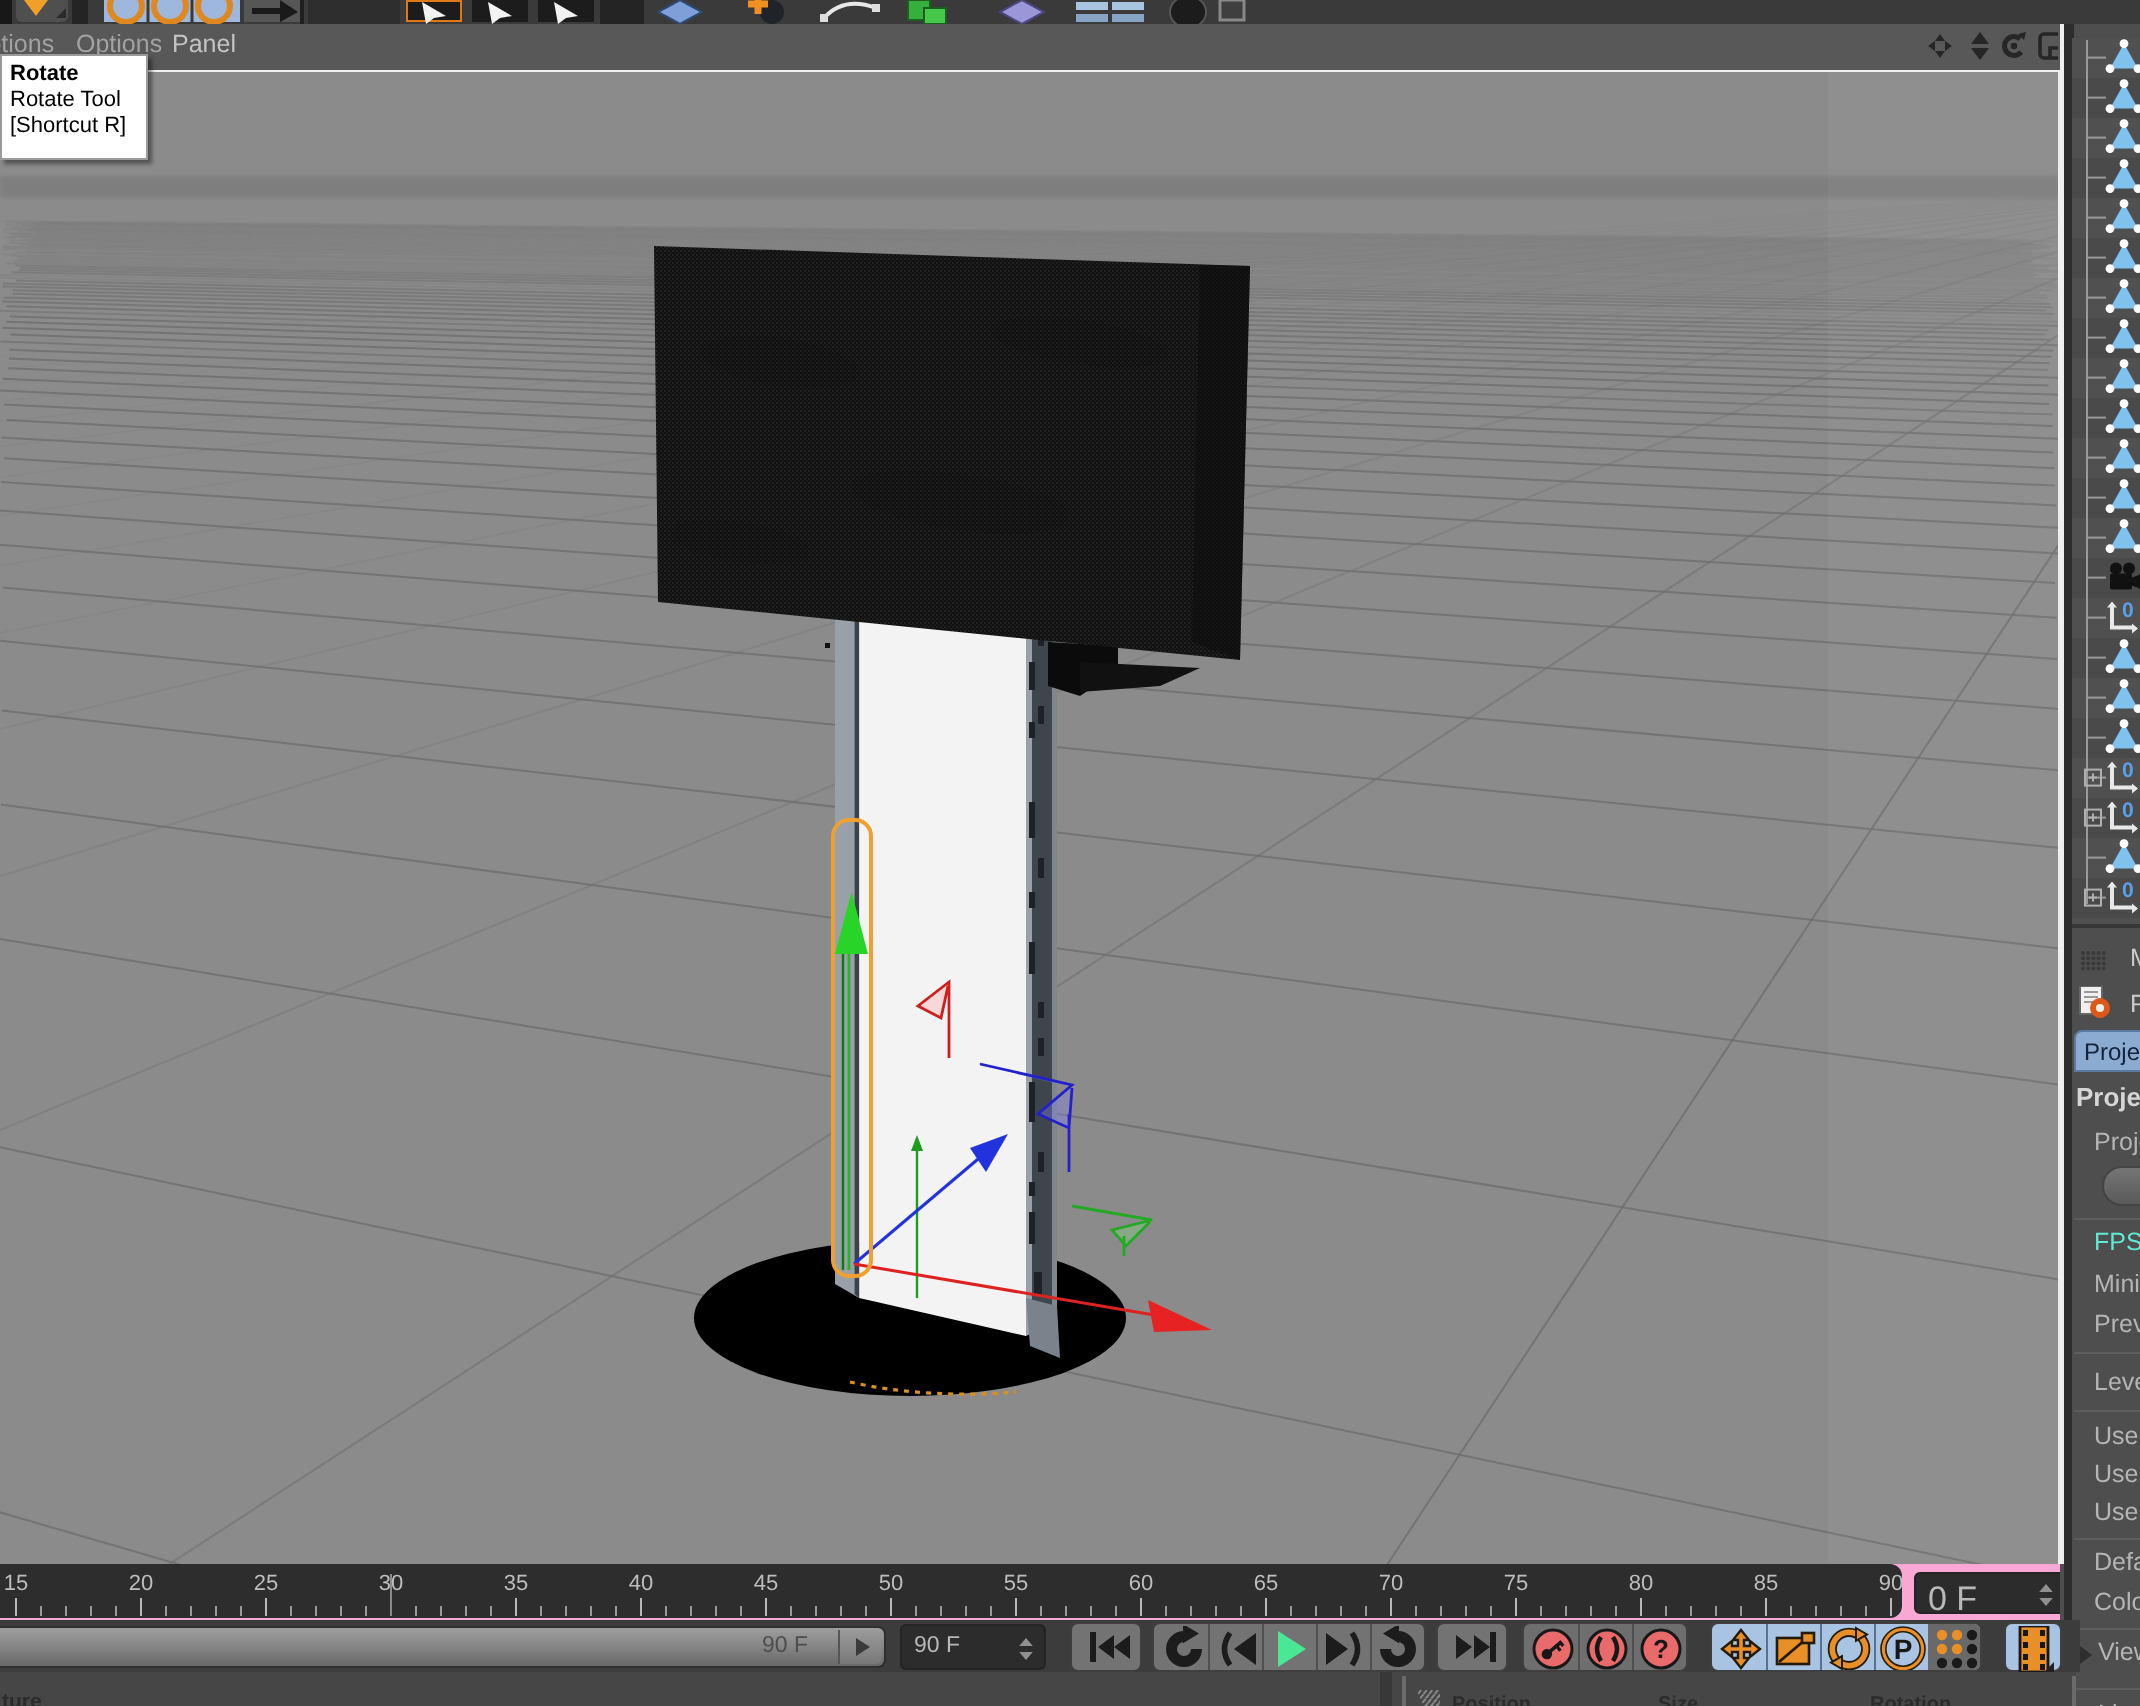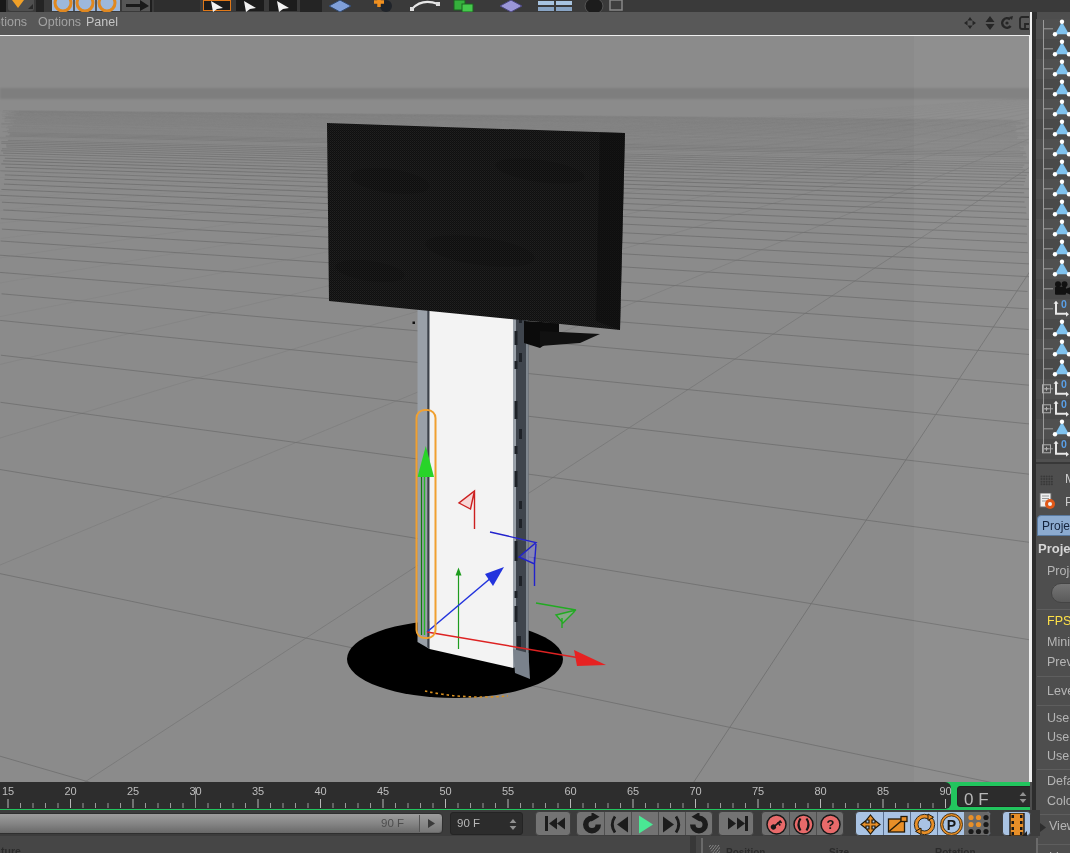--- a/index.html
+++ b/index.html
@@ -256,20 +256,23 @@
   <line x1="427" y1="631" x2="492" y2="576" stroke="#2233dd" stroke-width="1.5"></line>
   <polygon points="504,566 485,573 493,585" fill="#2233dd"></polygon>
 
   <line x1="427" y1="631" x2="580" y2="657" stroke="#dd2222" stroke-width="1.5"></line>
   <polygon points="606,664 574,649 577,665" fill="#e62222"></polygon>
 
   <rect x="416.5" y="409" width="19" height="228" rx="8" fill="none" stroke="#f0a030" stroke-width="2"></rect>
 </svg>
 </div>
 
+<div class="abs" style="left:0;top:27px;width:74px;height:53px;background:#fff;border:1px solid #9a9a9a;box-shadow:2px 2px 2px rgba(0,0,0,.4);z-index:60;font-size:11px;color:#000;padding-left:4px;line-height:13px;padding-top:3px">
+<b>Rotate</b><br>Rotate Tool<br>[Shortcut R]
+</div>
 
 <div class="abs" style="left:1030px;top:12px;width:40px;height:841px;background:#4e4e4e;overflow:hidden">
   <div class="abs" style="left:0;top:0;width:1.5px;height:770px;background:#efefef"></div>
   <div class="abs" style="left:1.5px;top:0;width:5px;height:841px;background:#2d2d2d"></div>
   <svg class="abs" style="left:6px;top:0" width="34" height="450">
 <rect x="0" y="7" width="34" height="20" fill="#505050"></rect>
 <rect x="0" y="27" width="34" height="20" fill="#4a4a4a"></rect>
 <rect x="0" y="47" width="34" height="20" fill="#505050"></rect>
 <rect x="0" y="67" width="34" height="20" fill="#4a4a4a"></rect>
 <rect x="0" y="87" width="34" height="20" fill="#505050"></rect>
@@ -486,21 +489,21 @@
           <circle cx="11" cy="11" r="2" fill="#f0f0f0"></circle>
         </svg>
 <span class="abs" style="left:29px;top:31px;font-size:12.5px;color:#cccccc">Proj</span>
 <div class="abs" style="left:1px;top:51px;width:40px;height:21px;background:#8cabd0;border:1px solid #5a7aa0;border-radius:4px 4px 0 0">
           <span style="position:absolute;left:4px;top:3px;font-size:12px;color:#15243d">Proje</span>
         </div>
 <span class="abs" style="left:2px;top:77px;font-size:13px;font-weight:bold;color:#d6d6d6">Project Settings</span>
 <span class="abs" style="left:11px;top:100px;font-size:12.5px;color:#b5b5b5">Proje</span>
 <div class="abs" style="left:15px;top:119px;width:30px;height:20px;background:linear-gradient(#757575,#5a5a5a);border-radius:10px;border:1px solid #444"></div>
 <div class="abs" style="left:1px;top:145px;width:39px;height:1px;background:#5e5e5e"></div>
-<span class="abs" style="left:11px;top:150px;font-size:12.5px;color:#fde047">FPS</span>
+<span class="abs" style="left:11px;top:150px;font-size:12.5px;color:#5eead4">FPS</span>
 <span class="abs" style="left:11px;top:171px;font-size:12.5px;color:#b5b5b5">Minim</span>
 <span class="abs" style="left:11px;top:191px;font-size:12.5px;color:#b5b5b5">Previe</span>
 <div class="abs" style="left:1px;top:212px;width:39px;height:1px;background:#5e5e5e"></div>
 <span class="abs" style="left:11px;top:220px;font-size:12.5px;color:#b5b5b5">Level</span>
 <div class="abs" style="left:1px;top:241px;width:39px;height:1px;background:#5e5e5e"></div>
 <span class="abs" style="left:11px;top:247px;font-size:12.5px;color:#b5b5b5">Use M</span>
 <span class="abs" style="left:11px;top:266px;font-size:12.5px;color:#b5b5b5">Use G</span>
 <span class="abs" style="left:11px;top:285px;font-size:12.5px;color:#b5b5b5">Use E</span>
 <div class="abs" style="left:1px;top:305px;width:39px;height:1px;background:#5e5e5e"></div>
 <span class="abs" style="left:11px;top:310px;font-size:12.5px;color:#b5b5b5">Defau</span>
@@ -508,21 +511,21 @@
 <div class="abs" style="left:1px;top:350px;width:39px;height:1px;background:#5e5e5e"></div>
 <svg class="abs" style="left:3px;top:359px" width="8" height="9" fill="#2e2e2e">
           <path d="M1 0 l6 4.5 l-6 4.5 Z"></path>
         </svg>
 <span class="abs" style="left:13px;top:355px;font-size:12.5px;color:#b5b5b5">View</span>
 <div class="abs" style="left:1px;top:380px;width:39px;height:1px;background:#5e5e5e"></div>
 <span class="abs" style="left:13px;top:386px;font-size:12.5px;color:#b5b5b5">Linea</span>
 </div>
 </div>
 
-<div class="abs" style="left:0;top:782px;width:1030px;height:28px;background:#22c55e;overflow:hidden">
+<div class="abs" style="left:0;top:782px;width:1030px;height:28px;background:#f9a8d4;overflow:hidden">
   <div class="abs" style="left:-10px;top:0;width:961px;height:27px;background:#2d2d2d;border-radius:6px"></div>
   <svg class="abs" style="left:0;top:0" width="1030" height="28">
         <line x1="8.0" y1="17" x2="8.0" y2="26" stroke="#b8b8b8"></line>
 <line x1="20.5" y1="21" x2="20.5" y2="26" stroke="#9a9a9a"></line>
 <line x1="33.0" y1="21" x2="33.0" y2="26" stroke="#9a9a9a"></line>
 <line x1="45.5" y1="21" x2="45.5" y2="26" stroke="#9a9a9a"></line>
 <line x1="58.0" y1="21" x2="58.0" y2="26" stroke="#9a9a9a"></line>
 <line x1="70.5" y1="17" x2="70.5" y2="26" stroke="#b8b8b8"></line>
 <line x1="83.0" y1="21" x2="83.0" y2="26" stroke="#9a9a9a"></line>
 <line x1="95.5" y1="21" x2="95.5" y2="26" stroke="#9a9a9a"></line>

